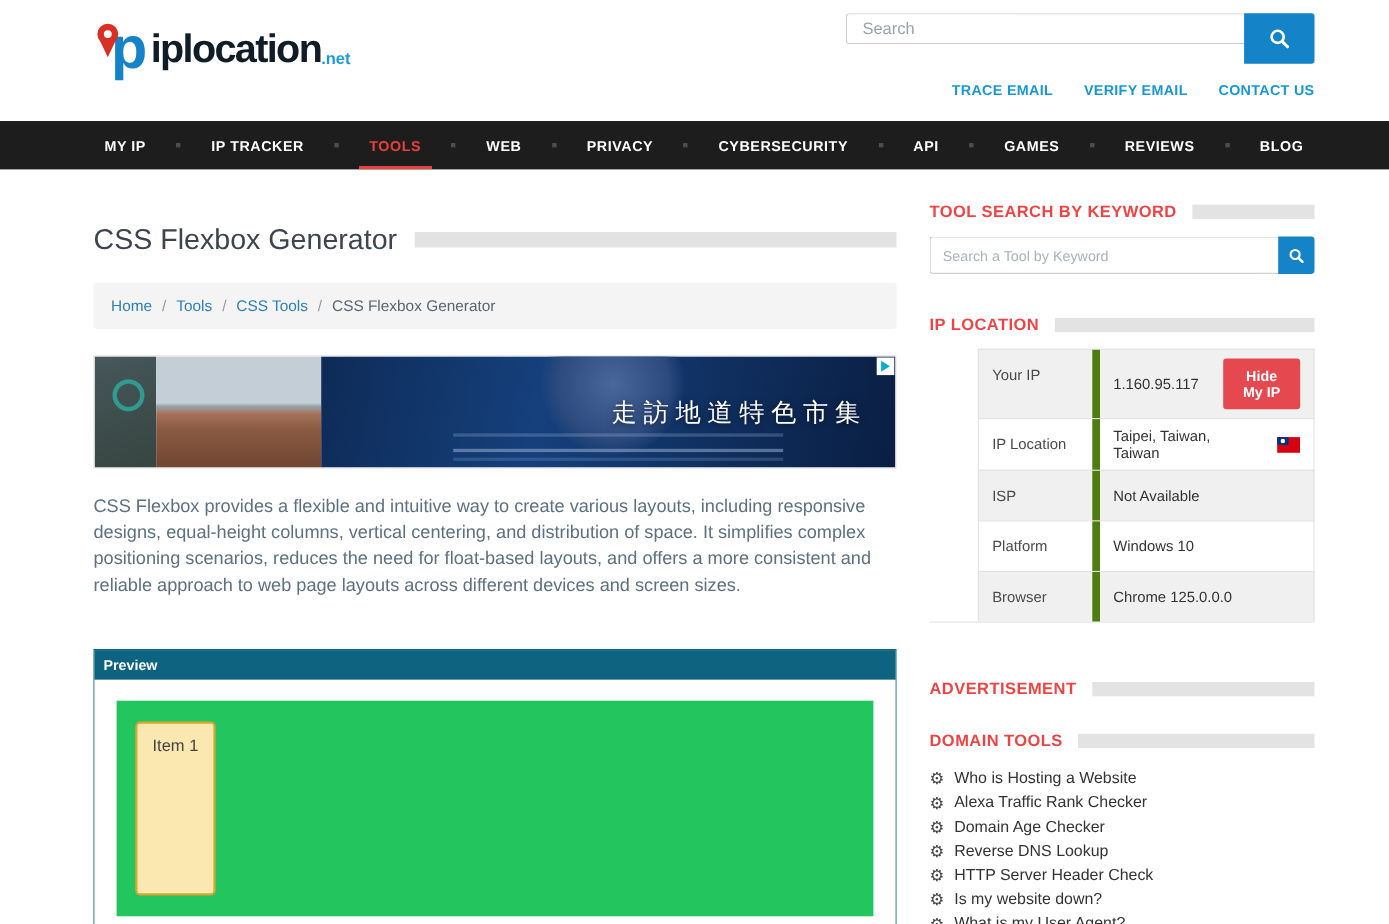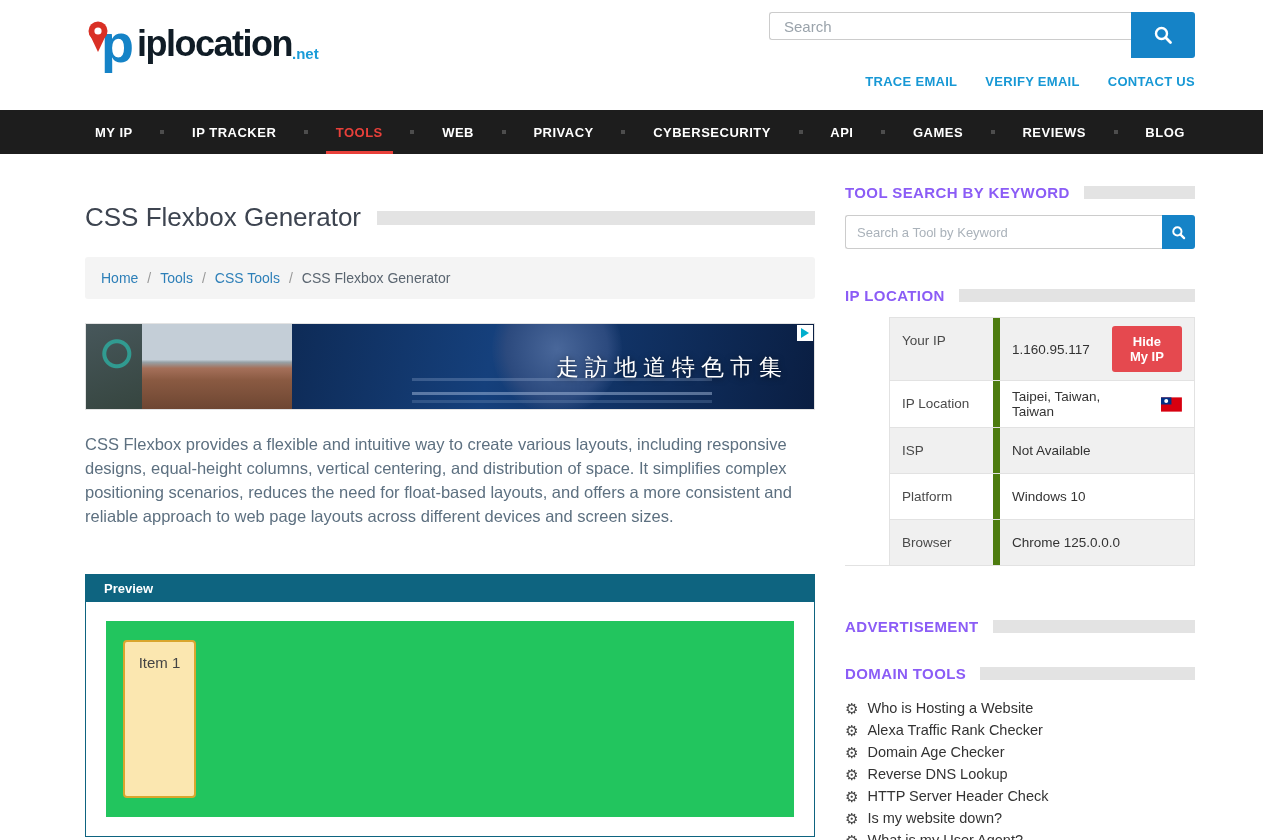--- a/index.html
+++ b/index.html
@@ -45,21 +45,21 @@
   .title-row h1 { font-size:26px; font-weight:400; color:#3d4450; white-space:nowrap; }
   .hbar { flex:1; height:14px; background:#e3e3e3; }
 
   .breadcrumb { margin-top:24px; background:#f4f4f4; border-radius:3px; padding:13px 16px;
     font-size:14px; color:#666; display:flex; align-items:center; gap:9px; }
   .breadcrumb a { color:#2d7fb8; }
   .bc-sep { color:#999; }
   .bc-current { color:#5a6570; }
 
   
-  .ad-banner { margin-top:24px; width:730px; height:87px; border:1px solid #e3e3e3;
+  .ad-banner { margin-top:24px; width:730px; height:103px; border:1px solid #e3e3e3;
     display:flex; position:relative; overflow:hidden; cursor:pointer; }
   .ad-left { width:56px; height:100%;
     background:
       radial-gradient(circle at 55% 35%, rgba(0,0,0,0) 10px, rgba(46,168,156,.85) 11px, rgba(46,168,156,.85) 14px, rgba(0,0,0,0) 15px),
       linear-gradient(160deg, #47575b, #36453f); }
   .ad-field { width:150px; height:100%;
     background:linear-gradient(#c4ced7 0%, #c4ced7 42%, #97a1a6 45%, #a5705a 52%, #8a5a42 66%, #6e4632 100%); }
   .ad-main { flex:1; position:relative;
     background:linear-gradient(100deg, #0e2b57 0%, #15407c 38%, #0a1e42 100%); }
   .ad-main::before { content:""; position:absolute; left:200px; top:-40px; width:130px; height:130px;
@@ -71,29 +71,29 @@
   .ad-badge { position:absolute; top:1px; right:1px; width:16px; height:16px; background:#fff;
     display:flex; align-items:center; justify-content:center; z-index:3; }
   .ad-badge::before { content:""; width:0; height:0; border-top:5px solid transparent;
     border-bottom:5px solid transparent; border-left:8px solid #00aecd; }
 
   
   .description { margin-top:22px; font-size:16.5px; line-height:24px; color:#5d7080; }
 
   
   .preview { margin-top:46px; border:1px solid #0e6480; }
-  .preview-header { background:#0e6480; color:#fff; font-size:13px; font-weight:bold; padding:6px 18px; }
+  .preview-header { background:#0e6480; color:#fff; font-size:13px; font-weight:bold; padding:6px 8px; }
   .preview-body { background:#fff; padding:19px 20px; }
   .flex-container { background:#22c55e; height:196px; padding:19px 17px; display:flex; align-items:flex-start; }
   .flex-item { width:73px; height:158px; background:#fbe7b0; border:2px solid #d9a62e; border-radius:4px;
     text-align:center; padding-top:12px; font-size:15px; color:#444; }
 
   
   .side-heading { display:flex; align-items:center; gap:14px; }
-  .side-heading h2 { font-size:15px; font-weight:bold; color:#8b5cf6; letter-spacing:0.4px; white-space:nowrap; }
+  .side-heading h2 { font-size:15px; font-weight:bold; color:#ef4444; letter-spacing:0.4px; white-space:nowrap; }
   .side-heading .hbar { height:13px; }
 
   .tool-search { display:flex; margin-top:14px; }
   .tool-search input { flex:1; height:34px; border:1px solid #ccc; border-right:none;
     border-radius:3px 0 0 3px; padding:0 11px; font-size:13px; color:#444; outline:none; }
   .tool-search input::placeholder { color:#aab2ba; }
   .tool-search button { width:33px; height:34px; background:#1583c7; border:none;
     border-radius:0 3px 3px 0; display:flex; align-items:center; justify-content:center; cursor:pointer; }
 
   .heading-ip { margin-top:38px; }

